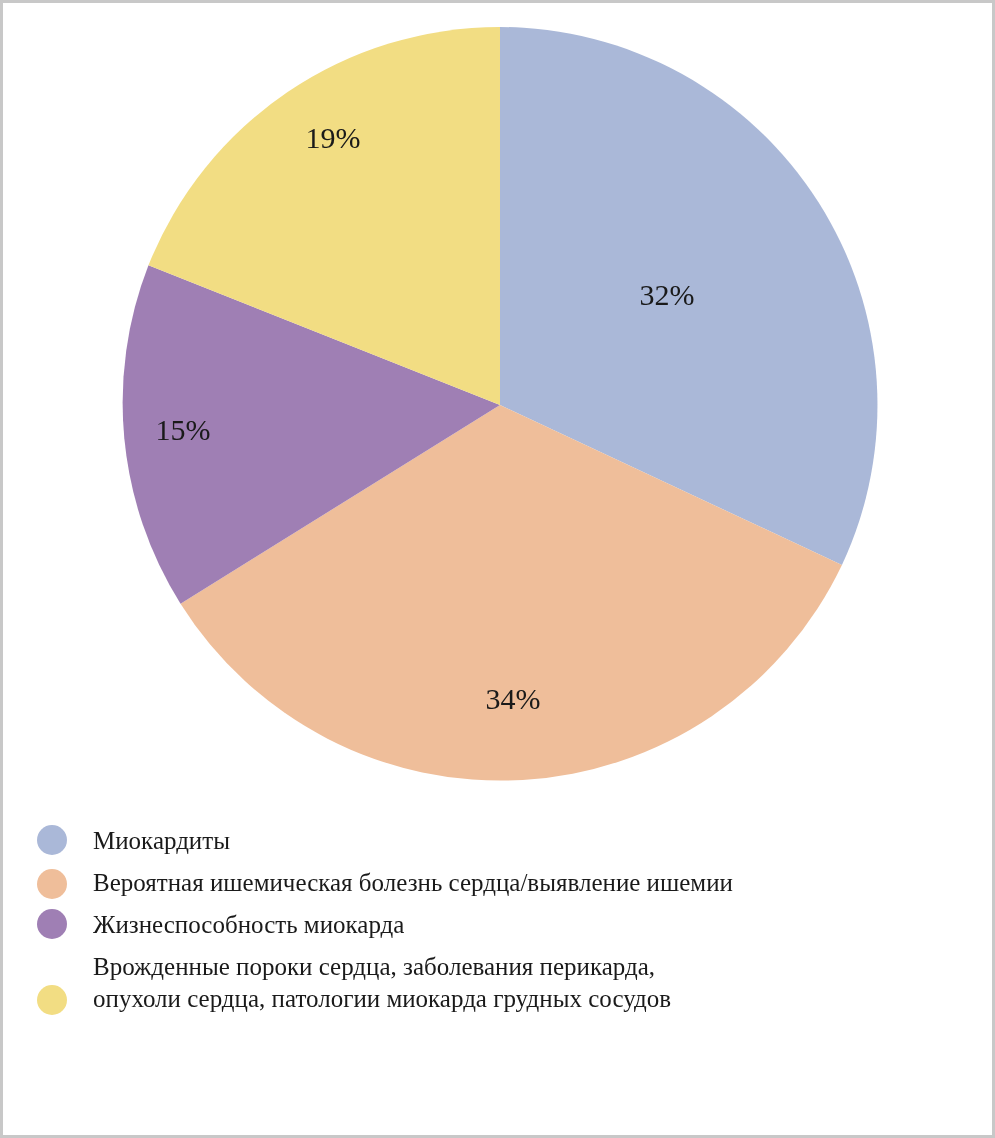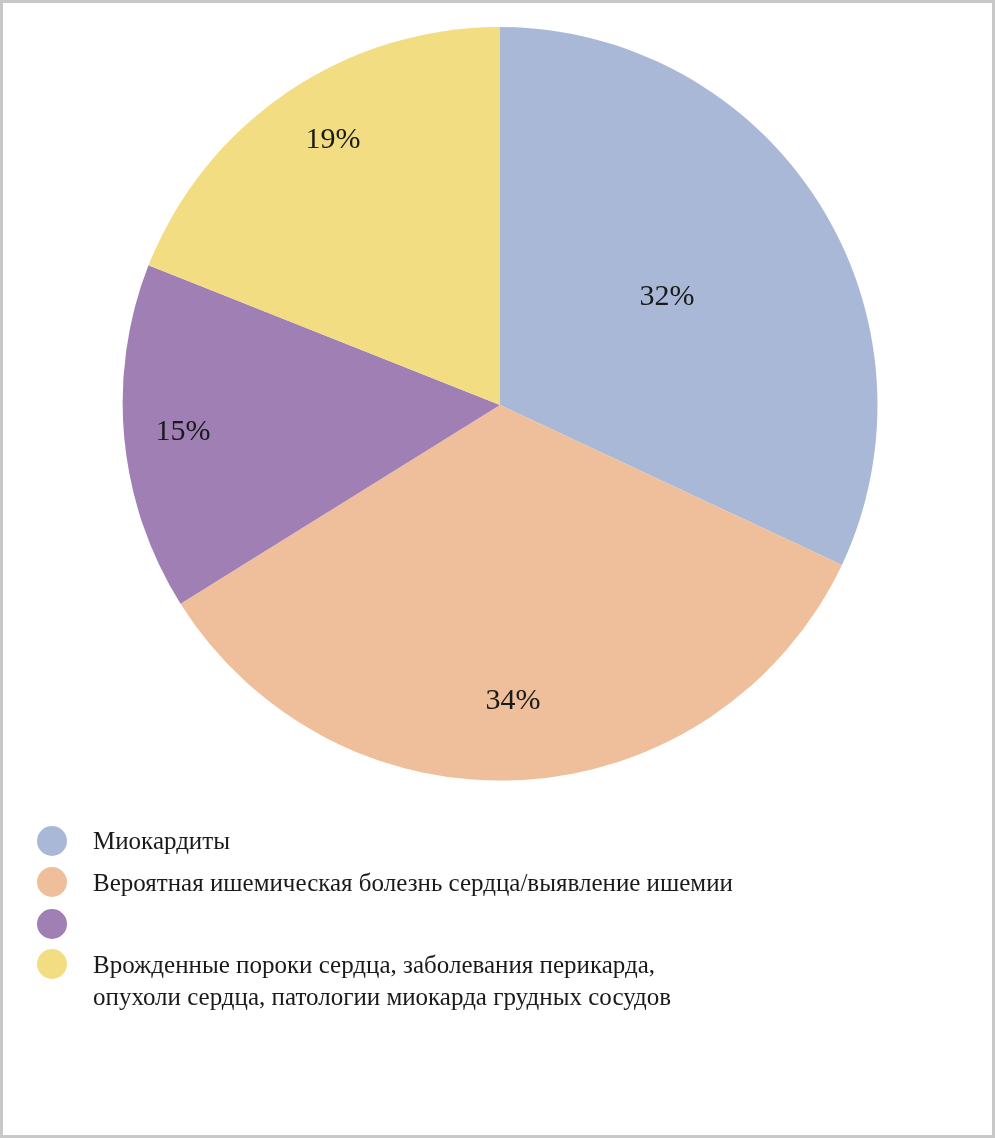--- a/index.html
+++ b/index.html
@@ -44,25 +44,25 @@
     dominant-baseline: middle;
   }
   .legend {
     position: absolute;
     left: 34px;
     top: 822px;
     width: 930px;
   }
   .legend-row {
     display: flex;
-    align-items: center;
+    align-items: flex-start;
     margin-bottom: 10px;
   }
   .legend-row.tall {
-    align-items: flex-start;
+    align-items: flex-end;
   }
   .swatch {
     flex: 0 0 auto;
     width: 30px;
     height: 30px;
     border-radius: 50%;
     margin-right: 26px;
   }
   .legend-text {
     font-family: "Liberation Serif", "DejaVu Serif", serif;
@@ -107,20 +107,23 @@
 
     <div class="legend-row tall">
       <span class="swatch" style="background:#efbe9a"></span>
       <span class="legend-text">
         <span>Вероятная ишемическая болезнь сердца/выявление ишемии</span><br>
       </span>
     </div>
 
     <div class="legend-row">
       <span class="swatch" style="background:#9f7fb4"></span>
+      <span class="legend-text">
+        <span>Жизнеспособность миокарда</span>
+      </span>
     </div>
 
     <div class="legend-row tall">
       <span class="swatch" style="background:#f2dd83"></span>
       <span class="legend-text">
         <span>Врожденные пороки сердца, заболевания перикарда,</span><br>
         <span>опухоли сердца, патологии миокарда грудных сосудов</span>
       </span>
     </div>
 

